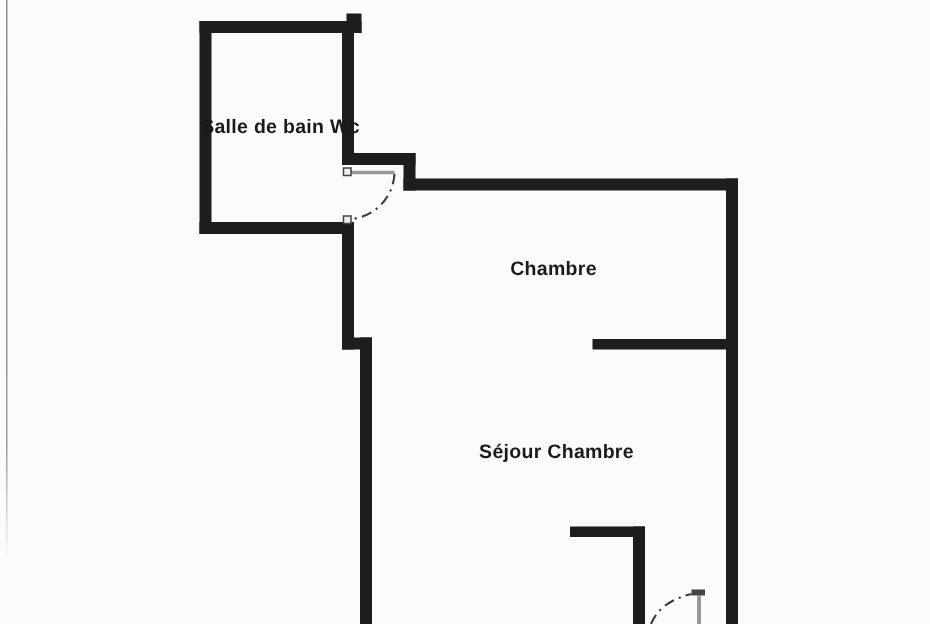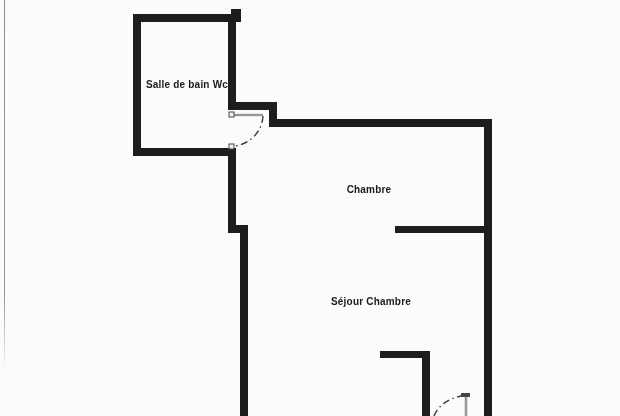--- a/index.html
+++ b/index.html
@@ -11,28 +11,28 @@
     font-family:"Liberation Sans", sans-serif;
   }
   #plan-svg{position:absolute;left:0;top:0;width:620px;height:416px;}
   .page-edge{
     position:absolute;left:4px;top:0;width:1px;height:372px;
     background:linear-gradient(to bottom,#8d8d8d 0%,#9a9a9a 80%,rgba(154,154,154,0) 100%);
   }
   .room-label{
     position:absolute;
     transform:translate(-50%,-50%);
-    font-size:10px;
+    font-size:13px;
     font-weight:bold;
     letter-spacing:0.2px;
     color:#1a1a1a;
     white-space:nowrap;
   }
   .label-bath{left:187px;top:84px;}
-  .label-chambre{left:369px;top:189px;}
+  .label-chambre{left:369px;top:179px;}
   .label-sejour{left:371px;top:301px;}
 </style>
 </head>
 <body>
 
 <div id="stage">
 
   <div class="page-edge"></div>
 
   <svg id="plan-svg" viewBox="0 0 620 416">

